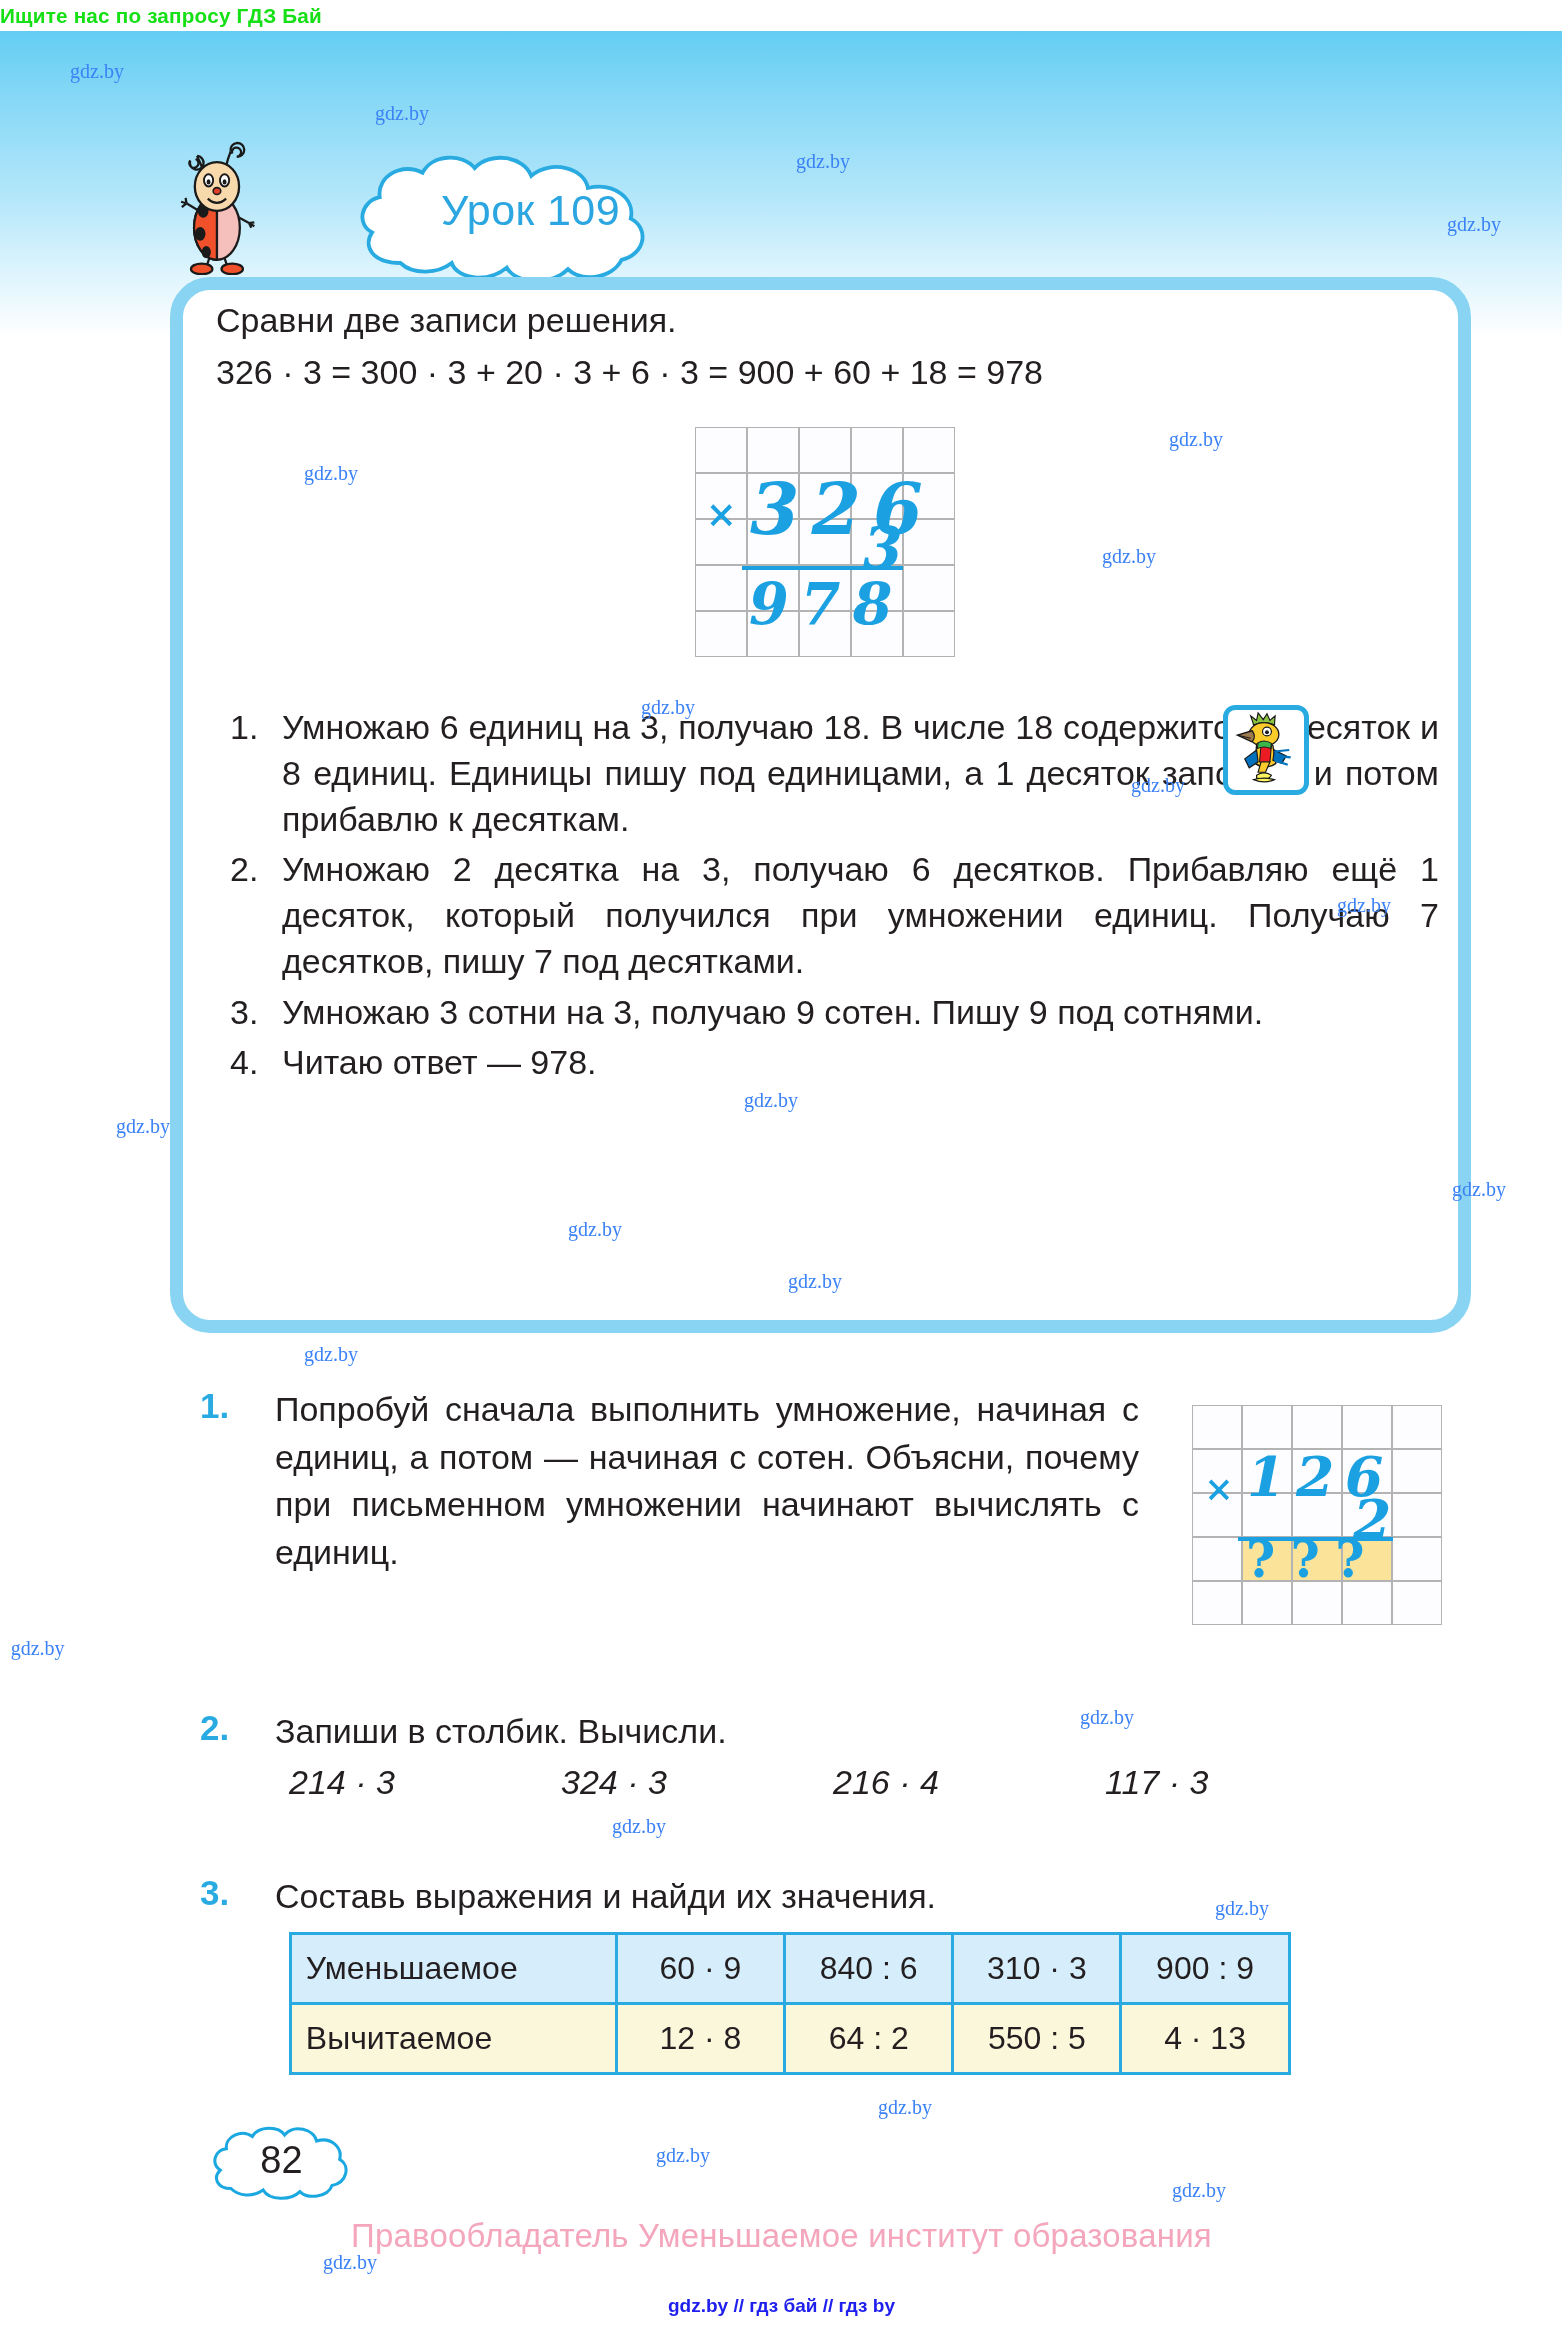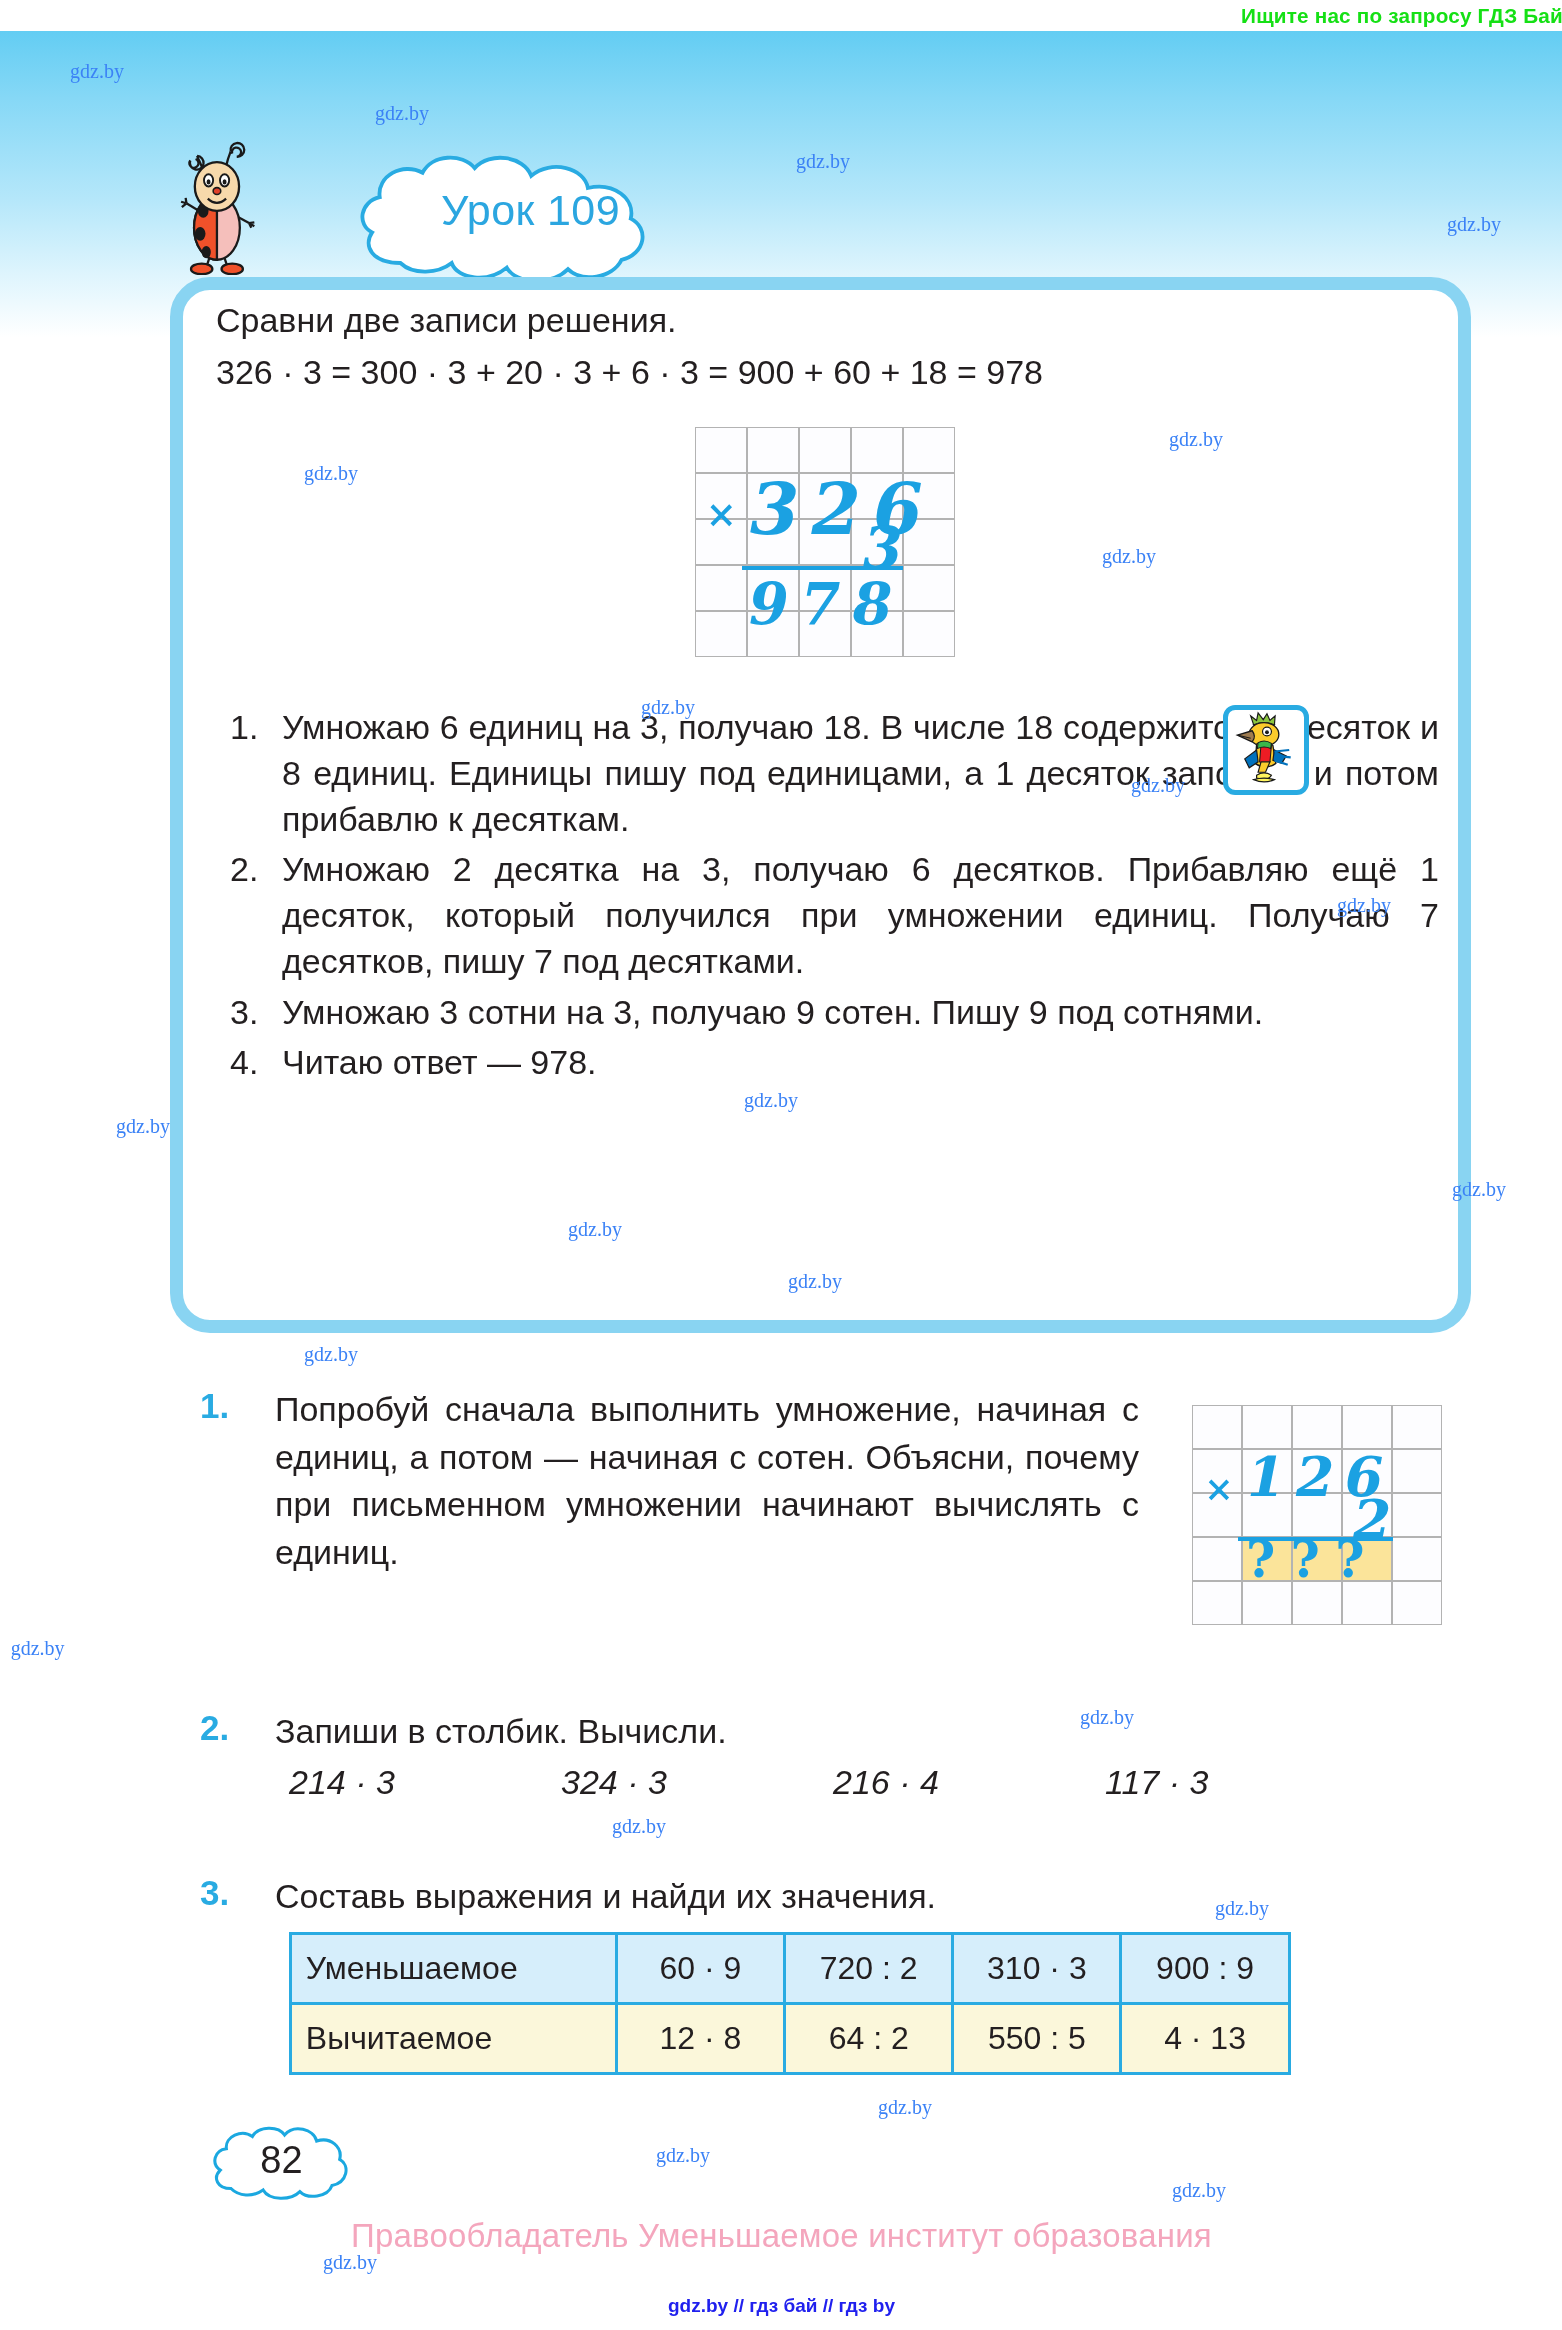--- a/index.html
+++ b/index.html
@@ -18,21 +18,21 @@
     background: #ffffff;
   }
 
   
   #promo-banner {
     position: absolute;
     left: 0; top: 0;
     width: 1563px;
     height: 31px;
     background: #ffffff;
-    text-align: right;
+    text-align: left;
     line-height: 31px;
     color: #15e015;
     font-size: 20.7px;
     font-weight: bold;
     letter-spacing: 0.2px;
   }
 
   
   #sky {
     position: absolute;
@@ -496,21 +496,21 @@
   <div class="ex" id="ex3">
     <span class="exnum">3.</span>
     <span class="exbody">Составь выражения и найди их значения.</span>
   </div>
 
   <table id="table3">
     <tbody>
         <tr class="r1">
       <td class="rowlabel">Уменьшаемое</td>
       <td class="c">60 · 9</td>
-      <td class="c">720 : 2</td>
+      <td class="c">840 : 6</td>
       <td class="c">310 · 3</td>
       <td class="c">900 : 9</td>
     </tr>
     <tr class="r2">
       <td class="rowlabel">Вычитаемое</td>
       <td class="c">12 · 8</td>
       <td class="c">64 : 2</td>
       <td class="c">550 : 5</td>
       <td class="c">4 · 13</td>
     </tr>

